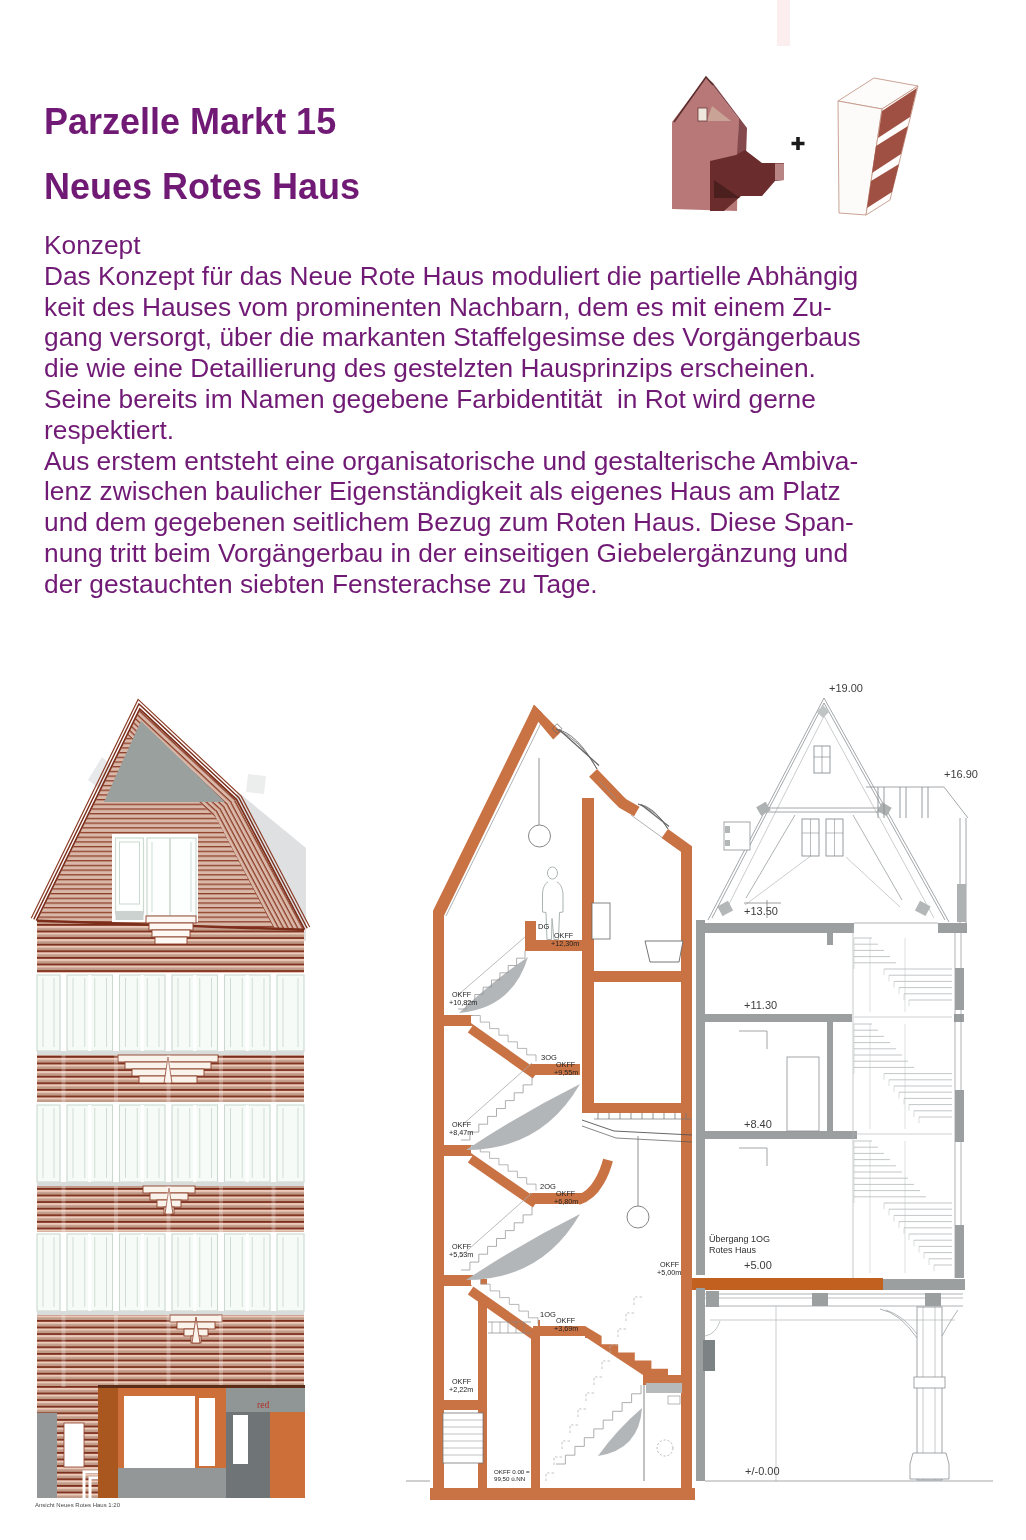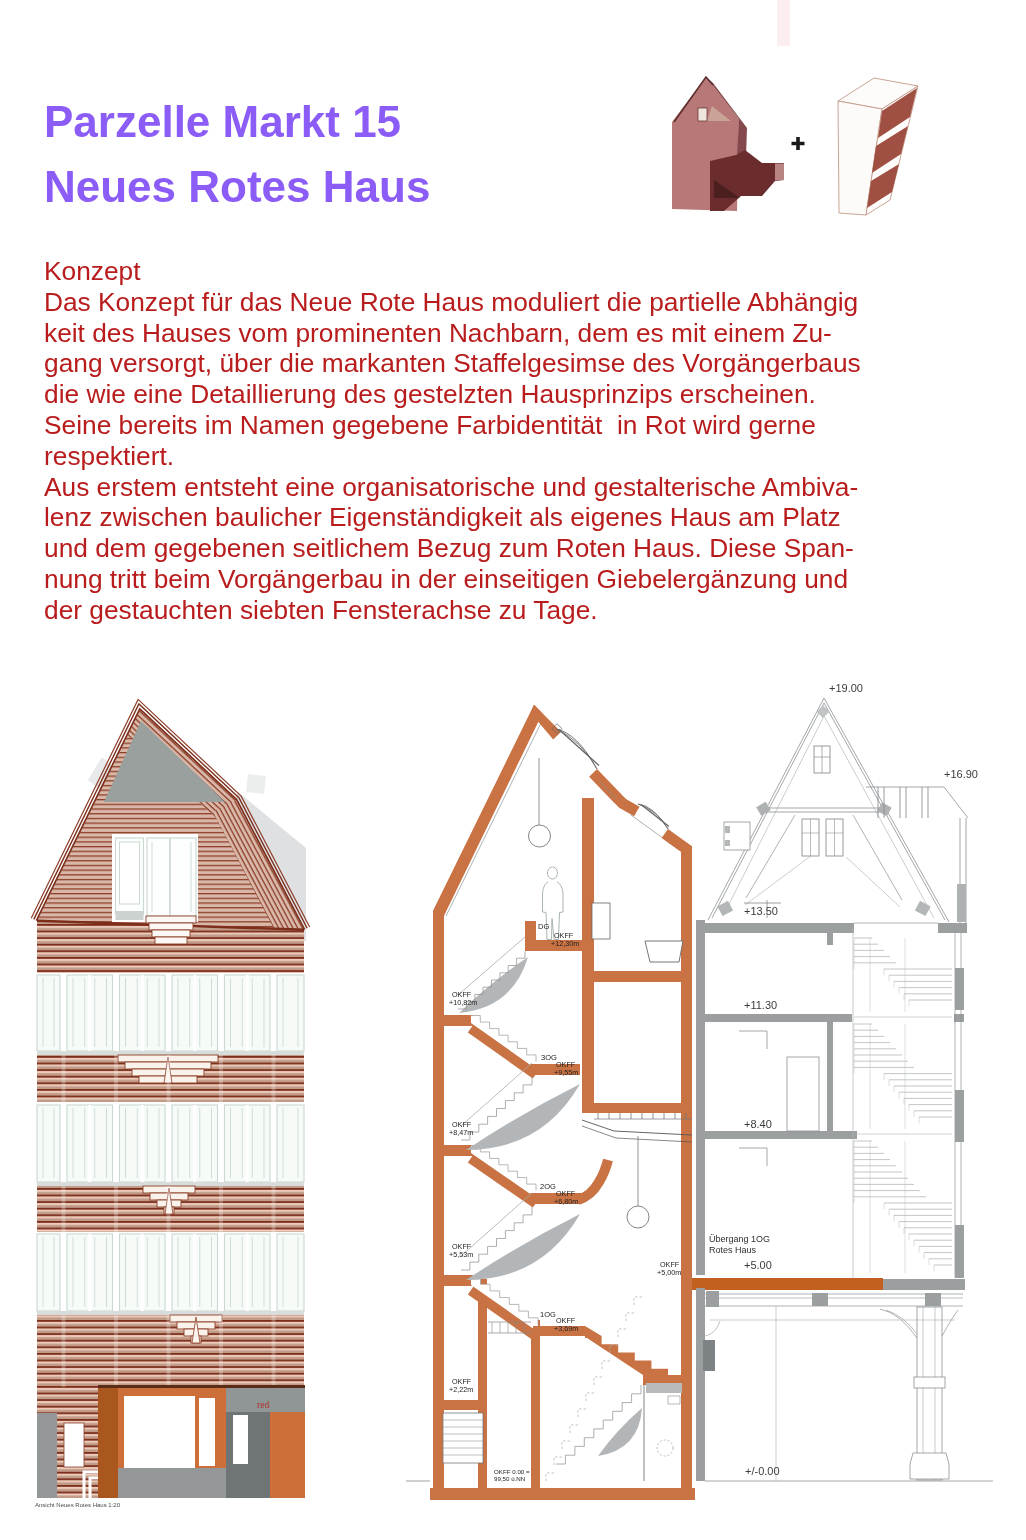--- a/index.html
+++ b/index.html
@@ -1,17 +1,17 @@
 <!DOCTYPE html>
 <html><head><meta charset="utf-8">
 <style>
 html,body{margin:0;padding:0;background:#fff;}
 body{width:1026px;height:1540px;position:relative;font-family:"Liberation Sans",sans-serif;}
-.title{position:absolute;left:44px;top:89px;font-size:44px;font-weight:bold;line-height:65.4px;color:#8b5cf6;}
-.para{position:absolute;left:44px;top:256px;font-size:26.3px;line-height:30.8px;color:#b91c1c;width:880px;}
+.title{position:absolute;left:44px;top:89px;font-size:36px;font-weight:bold;line-height:65.4px;color:#701a75;}
+.para{position:absolute;left:44px;top:230px;font-size:26.3px;line-height:30.8px;color:#701a75;width:880px;}
 svg.main{position:absolute;left:0;top:0;}
 </style></head>
 <body>
 
 <div class="title">Parzelle Markt 15<br>Neues Rotes Haus</div>
 
 <div class="para">Konzept<br>Das Konzept für das Neue Rote Haus moduliert die partielle Abhängig<br>keit des Hauses vom prominenten Nachbarn, dem es mit einem Zu-<br>gang versorgt, über die markanten Staffelgesimse des Vorgängerbaus<br>die wie eine Detaillierung des gestelzten Hausprinzips erscheinen.<br>Seine bereits im Namen gegebene Farbidentität&nbsp; in Rot wird gerne<br>respektiert.<br>Aus erstem entsteht eine organisatorische und gestalterische Ambiva-<br>lenz zwischen baulicher Eigenständigkeit als eigenes Haus am Platz<br>und dem gegebenen seitlichem Bezug zum Roten Haus. Diese Span-<br>nung tritt beim Vorgängerbau in der einseitigen Giebelergänzung und<br>der gestauchten siebten Fensterachse zu Tage.</div>
 <svg class="main" width="1026" height="1540" viewBox="0 0 1026 1540" font-family="Liberation Sans, sans-serif">
 <defs>
 <pattern id="fineStr" width="6" height="4.7" patternUnits="userSpaceOnUse">

